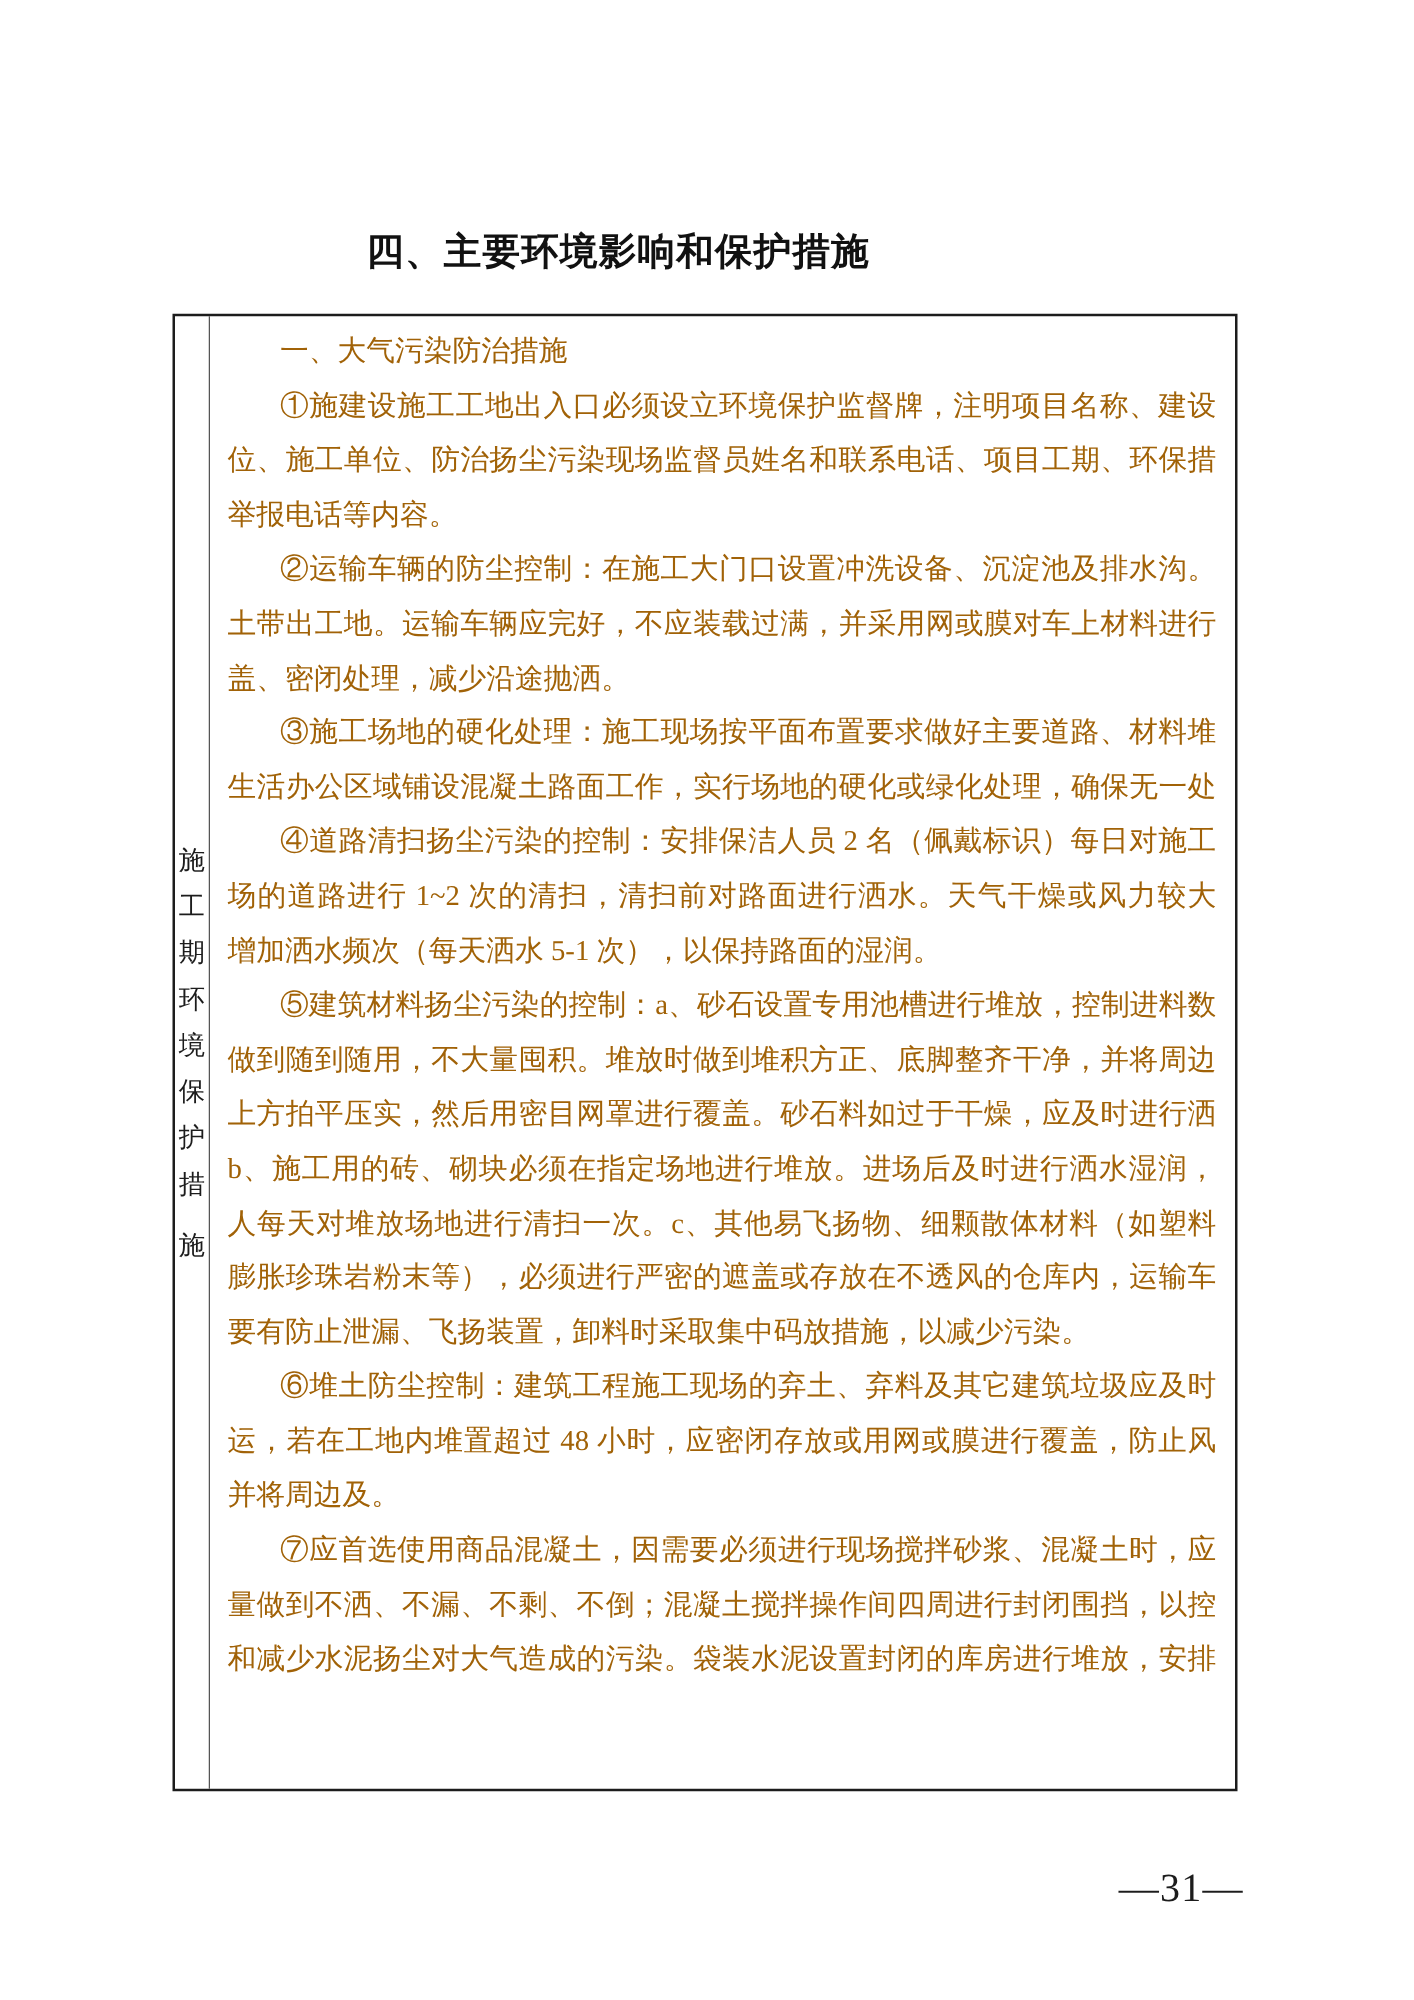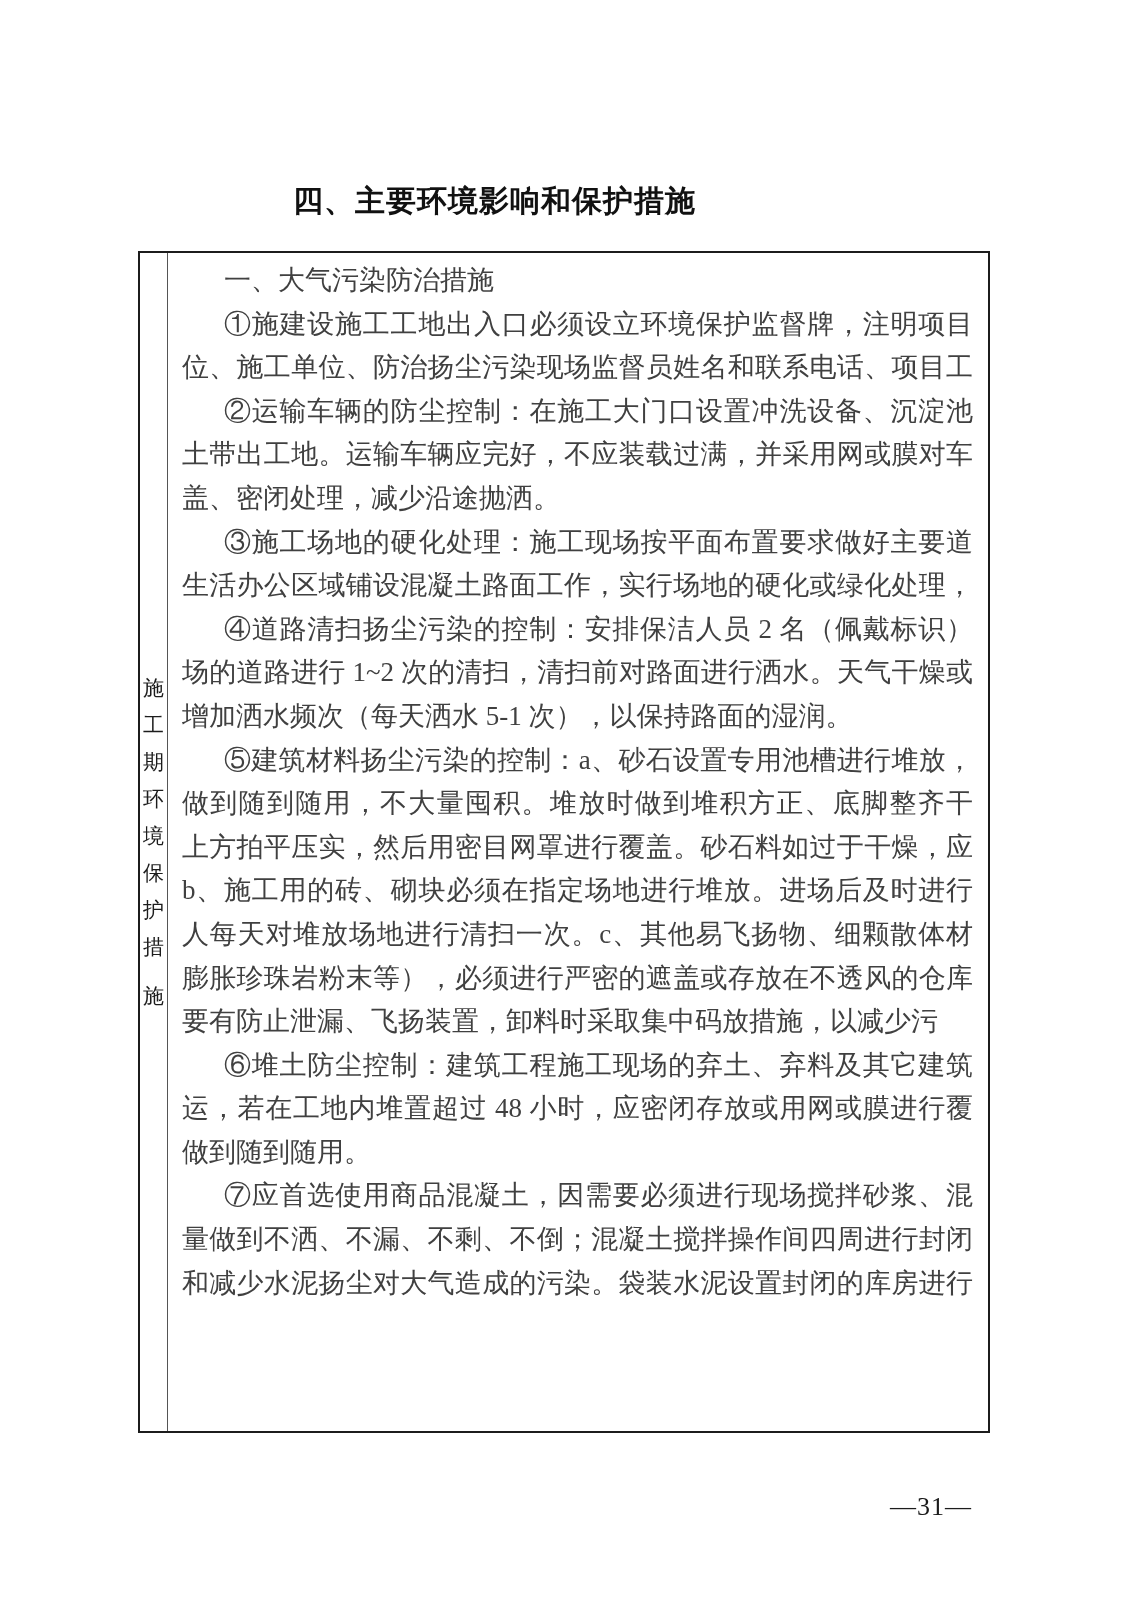--- a/index.html
+++ b/index.html
@@ -61,38 +61,38 @@
   .row-header .vchar:last-child {
     margin-top: 12px;
   }
   .content-cell {
     flex: 1 1 auto;
     padding: 6px 15px 0 14px;
     box-sizing: border-box;
     overflow: hidden;
   }
   .line {
-    font-size: 27px;
+    font-size: 23px;
     height: 43.6px;
     line-height: 43.6px;
     overflow: hidden;
-    color: #404040;
+    color: #a16207;
   }
   .line.just {
     text-align: justify;
     text-align-last: justify;
   }
   .line.indent {
     text-indent: 42px;
   }
   .page-number {
     position: absolute;
     top: 1492px;
-    right: 159px;
-    font-size: 26px;
+    right: 136px;
+    font-size: 32px;
     letter-spacing: 1px;
     color: #1c1c1c;
     font-family: "Liberation Serif", "DejaVu Serif", serif;
   }
 </style>
 </head>
 <body>
 
 <div class="page">
 
@@ -111,38 +111,39 @@
         <span class="vchar">护</span>
         <span class="vchar">措</span>
         <span class="vchar">施</span>
       </div>
 
     <div class="content-cell" id="lines-container">
 
     <div class="line indent">一、大气污染防治措施</div>
         <div class="line indent just">①施建设施工工地出入口必须设立环境保护监督牌，注明项目名称、建设单</div>
         <div class="line just">位、施工单位、防治扬尘污染现场监督员姓名和联系电话、项目工期、环保措施、</div>
+        <div class="line">举报电话等内容。</div>
         <div class="line indent just">②运输车辆的防尘控制：在施工大门口设置冲洗设备、沉淀池及排水沟。施</div>
         <div class="line just">土带出工地。运输车辆应完好，不应装载过满，并采用网或膜对车上材料进行遮</div>
         <div class="line">盖、密闭处理，减少沿途抛洒。</div>
         <div class="line indent just">③施工场地的硬化处理：施工现场按平面布置要求做好主要道路、材料堆场、</div>
         <div class="line just">生活办公区域铺设混凝土路面工作，实行场地的硬化或绿化处理，确保无一处露</div>
         <div class="line indent just">④道路清扫扬尘污染的控制：安排保洁人员 2 名（佩戴标识）每日对施工现</div>
         <div class="line just">场的道路进行 1~2 次的清扫，清扫前对路面进行洒水。天气干燥或风力较大时，</div>
         <div class="line">增加洒水频次（每天洒水 5-1 次），以保持路面的湿润。</div>
         <div class="line indent just">⑤建筑材料扬尘污染的控制：a、砂石设置专用池槽进行堆放，控制进料数量，</div>
         <div class="line just">做到随到随用，不大量囤积。堆放时做到堆积方正、底脚整齐干净，并将周边及</div>
         <div class="line just">上方拍平压实，然后用密目网罩进行覆盖。砂石料如过于干燥，应及时进行洒水；</div>
         <div class="line just">b、施工用的砖、砌块必须在指定场地进行堆放。进场后及时进行洒水湿润，由专</div>
         <div class="line just">人每天对堆放场地进行清扫一次。c、其他易飞扬物、细颗散体材料（如塑料泡沫、</div>
         <div class="line just">膨胀珍珠岩粉末等），必须进行严密的遮盖或存放在不透风的仓库内，运输车辆</div>
         <div class="line">要有防止泄漏、飞扬装置，卸料时采取集中码放措施，以减少污染。</div>
         <div class="line indent just">⑥堆土防尘控制：建筑工程施工现场的弃土、弃料及其它建筑垃圾应及时清</div>
         <div class="line just">运，若在工地内堆置超过 48 小时，应密闭存放或用网或膜进行覆盖，防止风蚀起</div>
-        <div class="line">做到随到随用。</div>
+        <div class="line">并将周边及。</div>
         <div class="line indent just">⑦应首选使用商品混凝土，因需要必须进行现场搅拌砂浆、混凝土时，应尽</div>
         <div class="line just">量做到不洒、不漏、不剩、不倒；混凝土搅拌操作间四周进行封闭围挡，以控制</div>
         <div class="line just">和减少水泥扬尘对大气造成的污染。袋装水泥设置封闭的库房进行堆放，安排专</div>
       </div>
 
   </div>
 
   <div class="page-number">—31—</div>
 
 </div>

